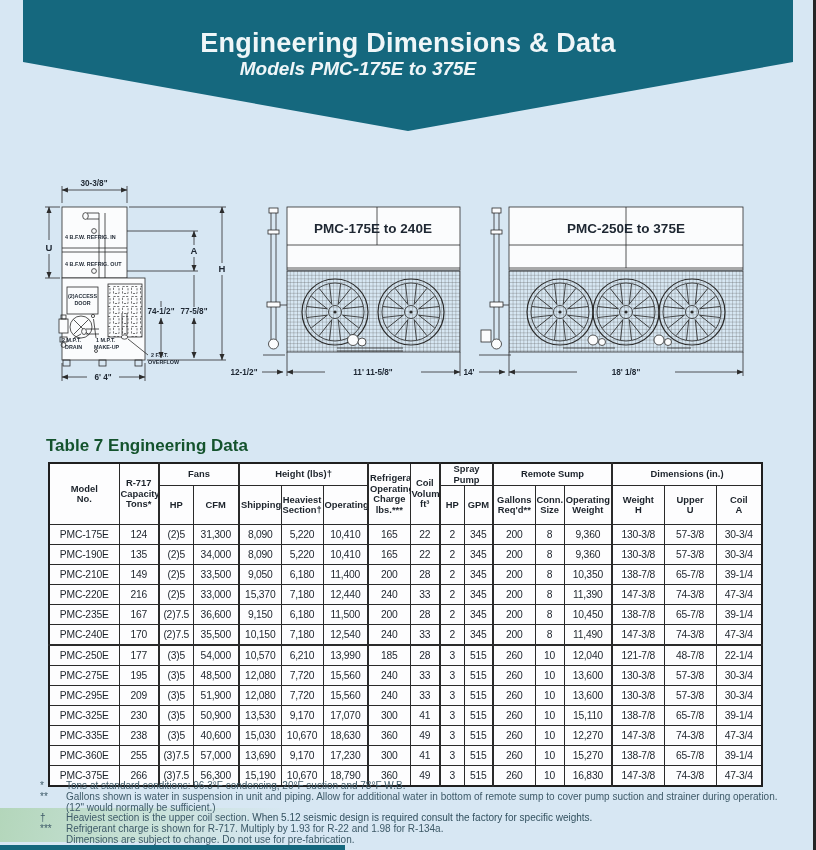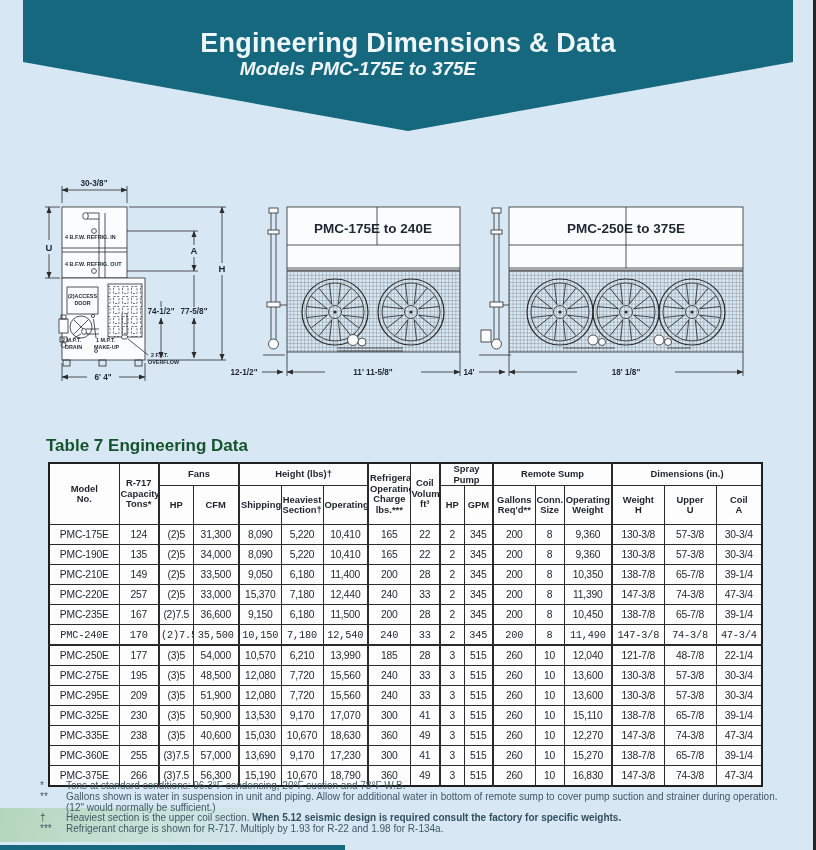--- a/index.html
+++ b/index.html
@@ -19,26 +19,26 @@
   .cab-title{font-size:13.5px;font-weight:800;}
   .tbl-title{position:absolute;left:46px;top:436px;font-size:17px;font-weight:800;color:#14532d;}
   .tbl{position:absolute;left:48px;top:462px;border-collapse:collapse;background:#fdfdfe;
        border:2px solid #1f1f1f;table-layout:fixed;width:713px;}
   .tbl td{border:1px solid #2a2a2a;text-align:center;vertical-align:middle;color:#1c232b;padding:0 1px;overflow:hidden;}
   .tbl thead td{font-weight:700;font-size:9.4px;line-height:1.12;white-space:pre-line;}
   .hr1 td{height:20px;}
   .hr2 td{height:38px;}
   .tbl tbody td{font-size:10.3px;height:19px;letter-spacing:-0.2px;}
   .bL{border-left-width:2px !important;}
-  .bB{border-bottom-width:2px !important;font-family:Liberation Mono, monospace;}
+  .bB{border-bottom-width:2px !important;}
   .footnotes{position:absolute;left:36px;top:781px;width:744px;color:#3e5a68;font-size:10px;line-height:10.8px;z-index:2;}
   .fn-row{display:flex;}
   .fn-sym{width:30px;flex:0 0 30px;padding-left:4px;box-sizing:border-box;}
   .fn-text{flex:1;white-space:pre-line;}
-  .fn-text b{font-weight:700;color:#32505e;}
+  .fn-text b{font-weight:400;color:#32505e;}
   .green-wash{position:absolute;left:0;top:808px;width:440px;height:34px;z-index:1;
     background:linear-gradient(103deg, rgba(150,200,140,.55) 0%, rgba(170,215,160,.30) 35%, rgba(170,215,160,0) 65%);}
   .bottom-bar{position:absolute;left:0;top:845px;width:345px;height:5px;background:#15687e;z-index:3;}
 </style>
 </head>
 <body>
 
 <div class="page">
 
   <svg style="position:absolute;width:0;height:0" aria-hidden="true">
@@ -360,21 +360,21 @@
           <td>345</td>
           <td class="bL">200</td>
           <td>8</td>
           <td>10,350</td>
           <td class="bL">138-7/8</td>
           <td>65-7/8</td>
           <td>39-1/4</td>
         </tr>
         <tr>
           <td>PMC-220E</td>
-          <td>257</td>
+          <td>216</td>
           <td class="bL">(2)5</td>
           <td>33,000</td>
           <td class="bL">15,370</td>
           <td>7,180</td>
           <td>12,440</td>
           <td class="bL">240</td>
           <td>33</td>
           <td class="bL">2</td>
           <td>345</td>
           <td class="bL">200</td>
@@ -570,17 +570,21 @@
 (12" would normally be sufficient.)</span>
       </div>
       <div class="fn-row">
         <span class="fn-sym">†</span>
         <span class="fn-text">Heaviest section is the upper coil section. <b>When 5.12 seismic design is required consult the factory for specific weights.</b></span>
       </div>
       <div class="fn-row">
         <span class="fn-sym">***</span>
         <span class="fn-text">Refrigerant charge is shown for R-717. Multiply by 1.93 for R-22 and 1.98 for R-134a.</span>
       </div>
+      <div class="fn-row">
+        <span class="fn-sym"></span>
+        <span class="fn-text">Dimensions are subject to change.  Do not use for pre-fabrication.</span>
+      </div>
     </div>
   <div class="bottom-bar"></div>
   <div class="right-edge"></div>
 
 </div>
 
 </body></html>

